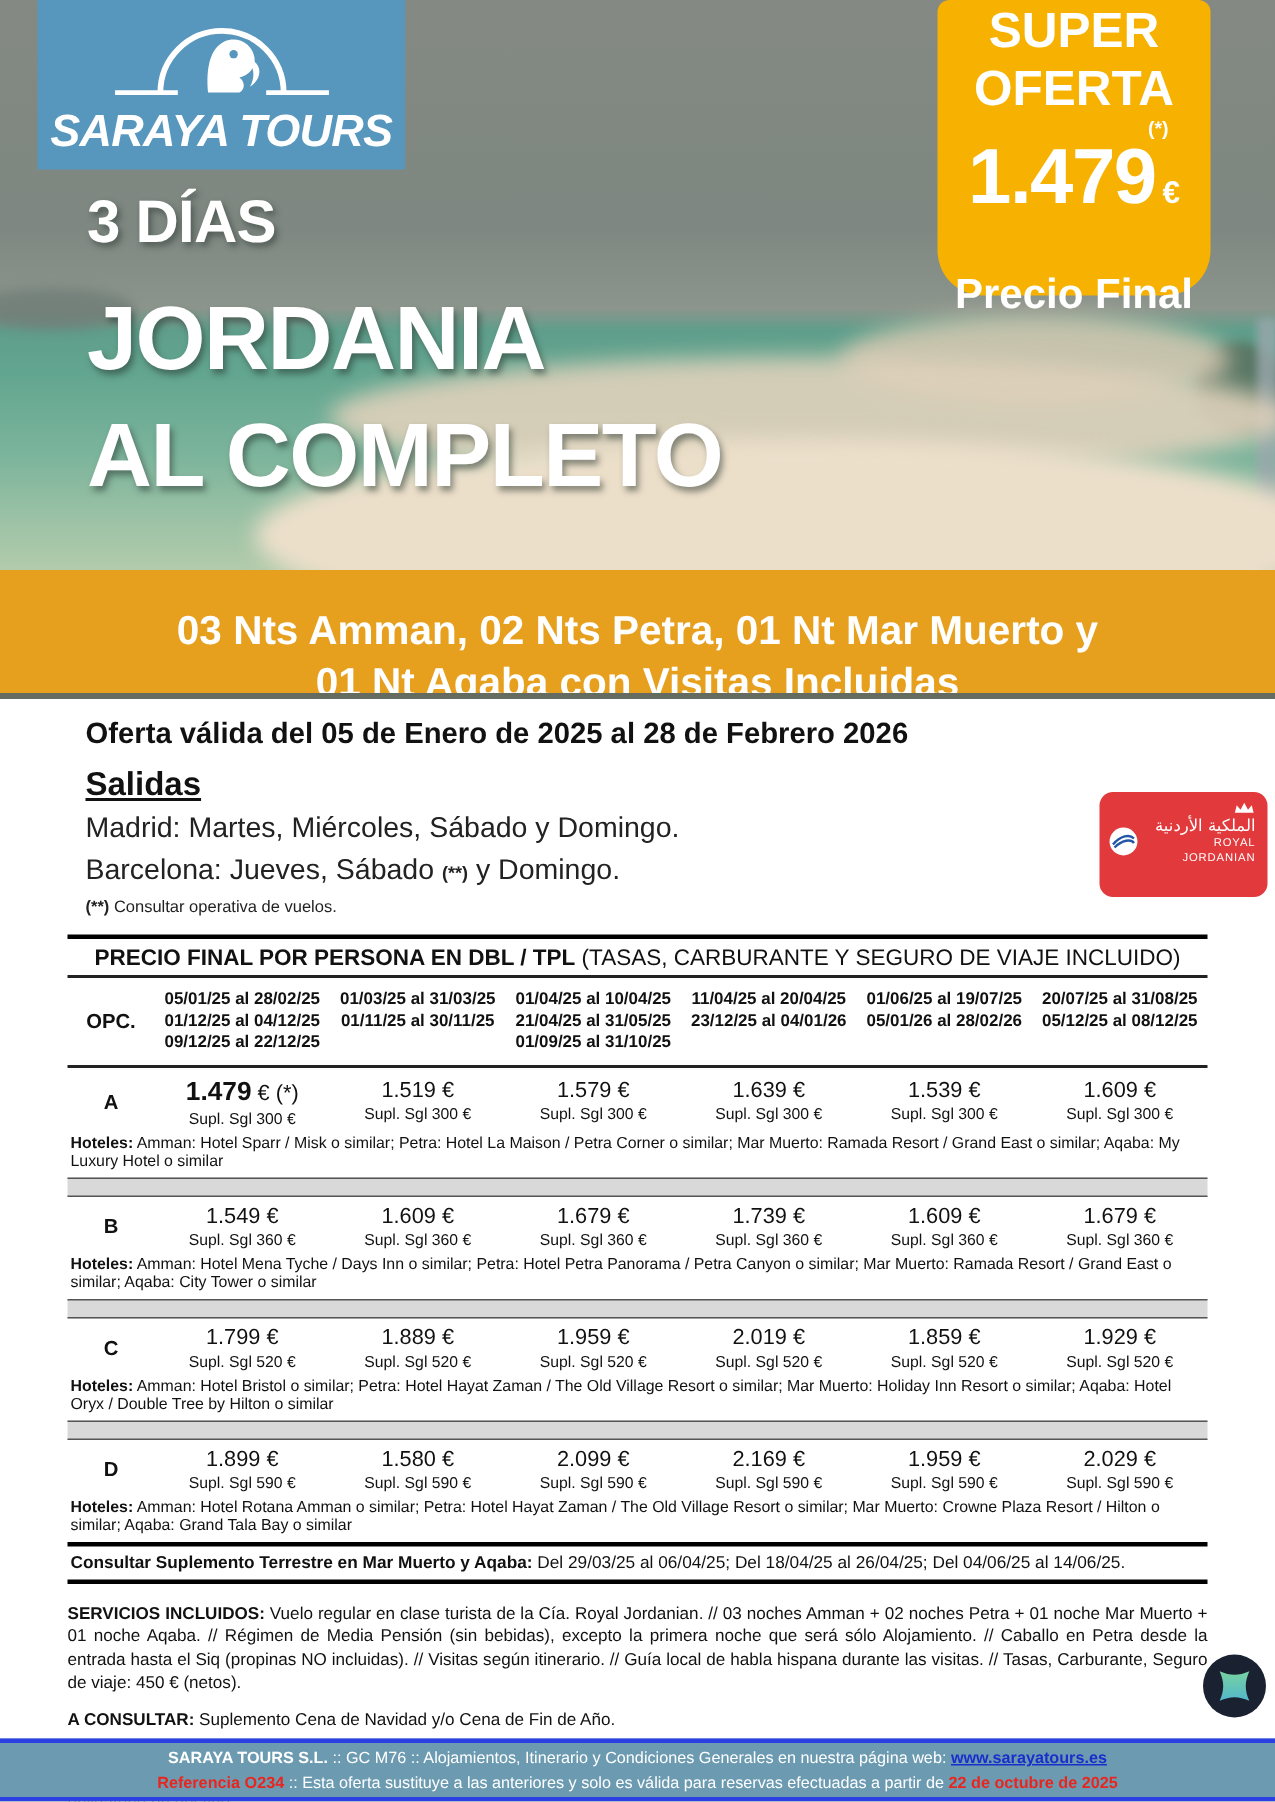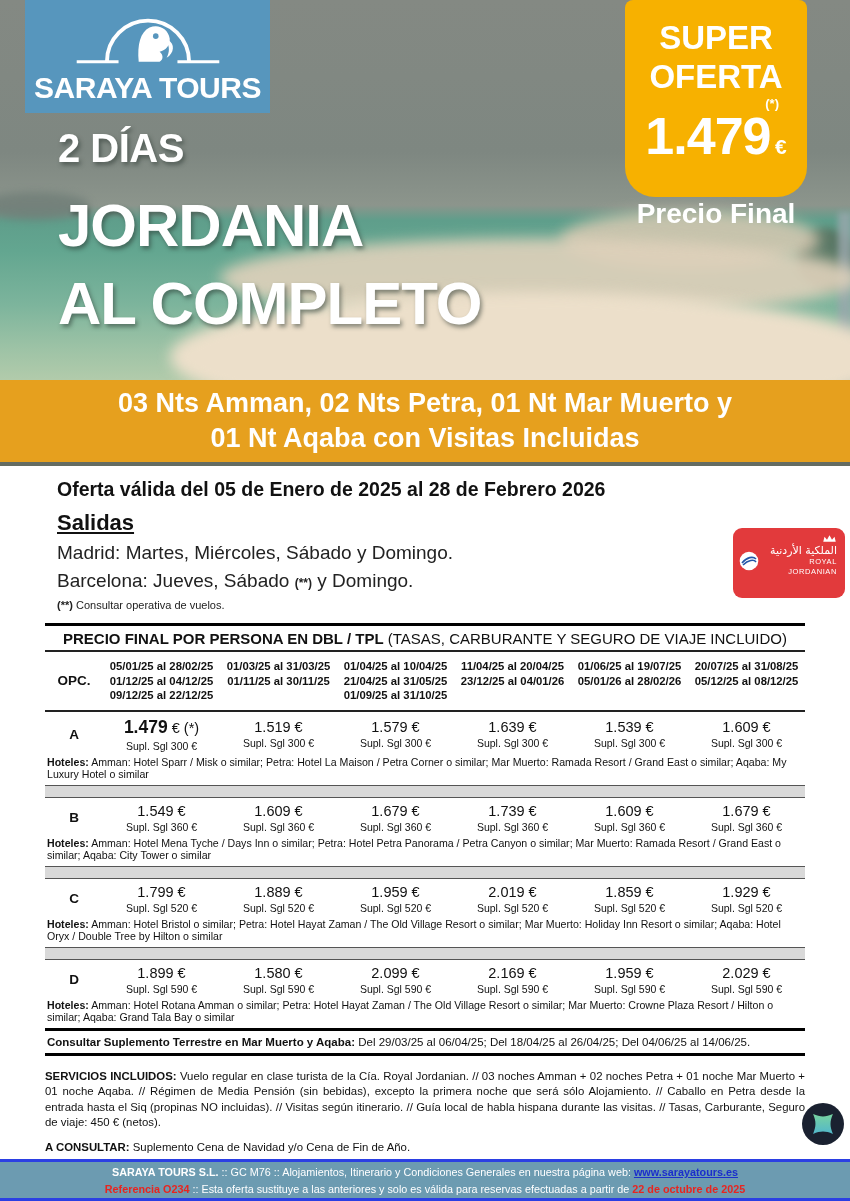--- a/index.html
+++ b/index.html
@@ -12,40 +12,40 @@
     background:linear-gradient(180deg,#848983 0%,#7e8781 40%,#8c958c 54%,#5f9e8b 58%,#63a690 66%,#7cb49c 80%,#9ec3a6 92%,#b2cbab 100%); }
   .blob { position:absolute; border-radius:50%; filter:blur(7px); }
   .salt-band { left:220px; top:238px; width:640px; height:80px; background:#dfd1bb; opacity:.9; }
   .salt-mass { left:170px; top:292px; width:720px; height:130px; background:#ecdfca; }
   .salt-small { left:560px; top:210px; width:260px; height:60px; background:#d8c9b2; opacity:.85; }
   .mountain { left:-20px; top:192px; width:110px; height:28px; background:#6f7d77; opacity:.8; filter:blur(4px); }
   .palms { left:796px; top:228px; width:60px; height:60px; background:#55604f; opacity:.65; filter:blur(4px); }
   .shore { left:838px; top:212px; width:14px; height:170px; background:#9aa7ad; opacity:.8; filter:blur(3px); border-radius:0; }
 
   .logo-box { position:absolute; left:25px; top:0; width:245px; height:113px; background:#5796BD;
-    display:flex; flex-direction:column; align-items:center; justify-content:flex-end; padding-bottom:10px; }
+    display:flex; flex-direction:column; align-items:center; justify-content:flex-end; padding-bottom:10px;font-style:italic; }
   .logo-name { color:#fff; font-weight:700; font-size:30px; letter-spacing:-0.5px; line-height:30px; }
   .logo-falcon { width:170px; height:62px; margin-bottom:2px; }
 
   .hero-text { position:absolute; left:58px; top:126px; color:#fff;
     text-shadow:2px 3px 4px rgba(35,48,42,.5); }
   .dias { font-size:40px; font-weight:700; letter-spacing:-0.5px; }
   .title-big { font-size:60px; font-weight:700; letter-spacing:-1px; line-height:78px; margin-top:16px; }
 
   .offer-badge { position:absolute; right:43px; top:0; width:182px; height:197px; background:#F7B100;
-    border-radius:8px 8px 30px 30px; color:#fff; text-align:center; padding-top:18px; }
+    border-radius:8px 8px 30px 30px; color:#fff; text-align:center; }
   .ob-line { font-size:33px; font-weight:700; line-height:39px; }
   .ob-star { font-size:13px; font-weight:700; text-align:right; padding-right:28px; margin-top:2px; line-height:12px; }
   .ob-price-row { line-height:56px; margin-top:-2px; }
   .ob-price { font-size:52px; font-weight:700; letter-spacing:-1px; }
   .ob-cur { font-size:21px; font-weight:700; }
   .ob-final { font-size:28px; font-weight:700; margin-top:21px; }
 
   .banner { position:absolute; left:0; bottom:4px; width:850px; height:82px; background:#E6A01E;
-    color:#fff; text-align:center; font-weight:700; font-size:27px; line-height:35px; padding-top:6px; }
+    color:#fff; text-align:center; font-weight:700; font-size:27px; line-height:35px; padding-top:23px; }
   .hero-strip { position:absolute; left:0; bottom:0; width:850px; height:4px; background:#646c62; }
 
   
   .content { position:relative; padding:12px 45px 0 45px; }
   .validity { font-size:19.5px; font-weight:700; color:#111; margin-left:12px; }
   .salidas { font-size:22px; font-weight:700; text-decoration:underline; color:#111; margin:9px 0 6px 12px; }
   .city-line { font-size:19px; color:#222; margin:6px 0 0 12px; }
   .city-note { font-size:12px; font-weight:700; }
   .footnote { font-size:11px; color:#222; margin:7px 0 0 12px; }
   .footnote b { font-size:11px; }
@@ -113,21 +113,21 @@
         <path d="M8 68 H62 M138 68 H192" stroke="#fff" stroke-width="4" fill="none"></path>
         <path d="M47 68 A 53 53 0 0 1 153 68" stroke="#fff" stroke-width="5" fill="none"></path>
         <path d="M88 68 C86 46 90 30 102 24 C114 19 126 26 128 38 C129 47 123 53 115 55 C120 59 120 65 115 68 Z" fill="#fff"></path>
         <circle cx="110" cy="35" r="3.6" fill="#5796BD"></circle>
         <path d="M126 40 C135 45 134 57 124 63 C128 56 128 48 124 43 Z" fill="#fff"></path>
       </svg>
       <div class="logo-name">SARAYA TOURS</div>
     </div>
 
     <div class="hero-text">
-      <div class="dias">2 DÍAS</div>
+      <div class="dias">3 DÍAS</div>
       <div class="title-big">JORDANIA</div>
       <div class="title-big" style="margin-top:0;">AL COMPLETO</div>
     </div>
 
     <div class="offer-badge">
       <div class="ob-line">SUPER</div>
       <div class="ob-line">OFERTA</div>
       <div class="ob-star">(*)</div>
       <div class="ob-price-row">
         <span class="ob-price">1.479</span>

